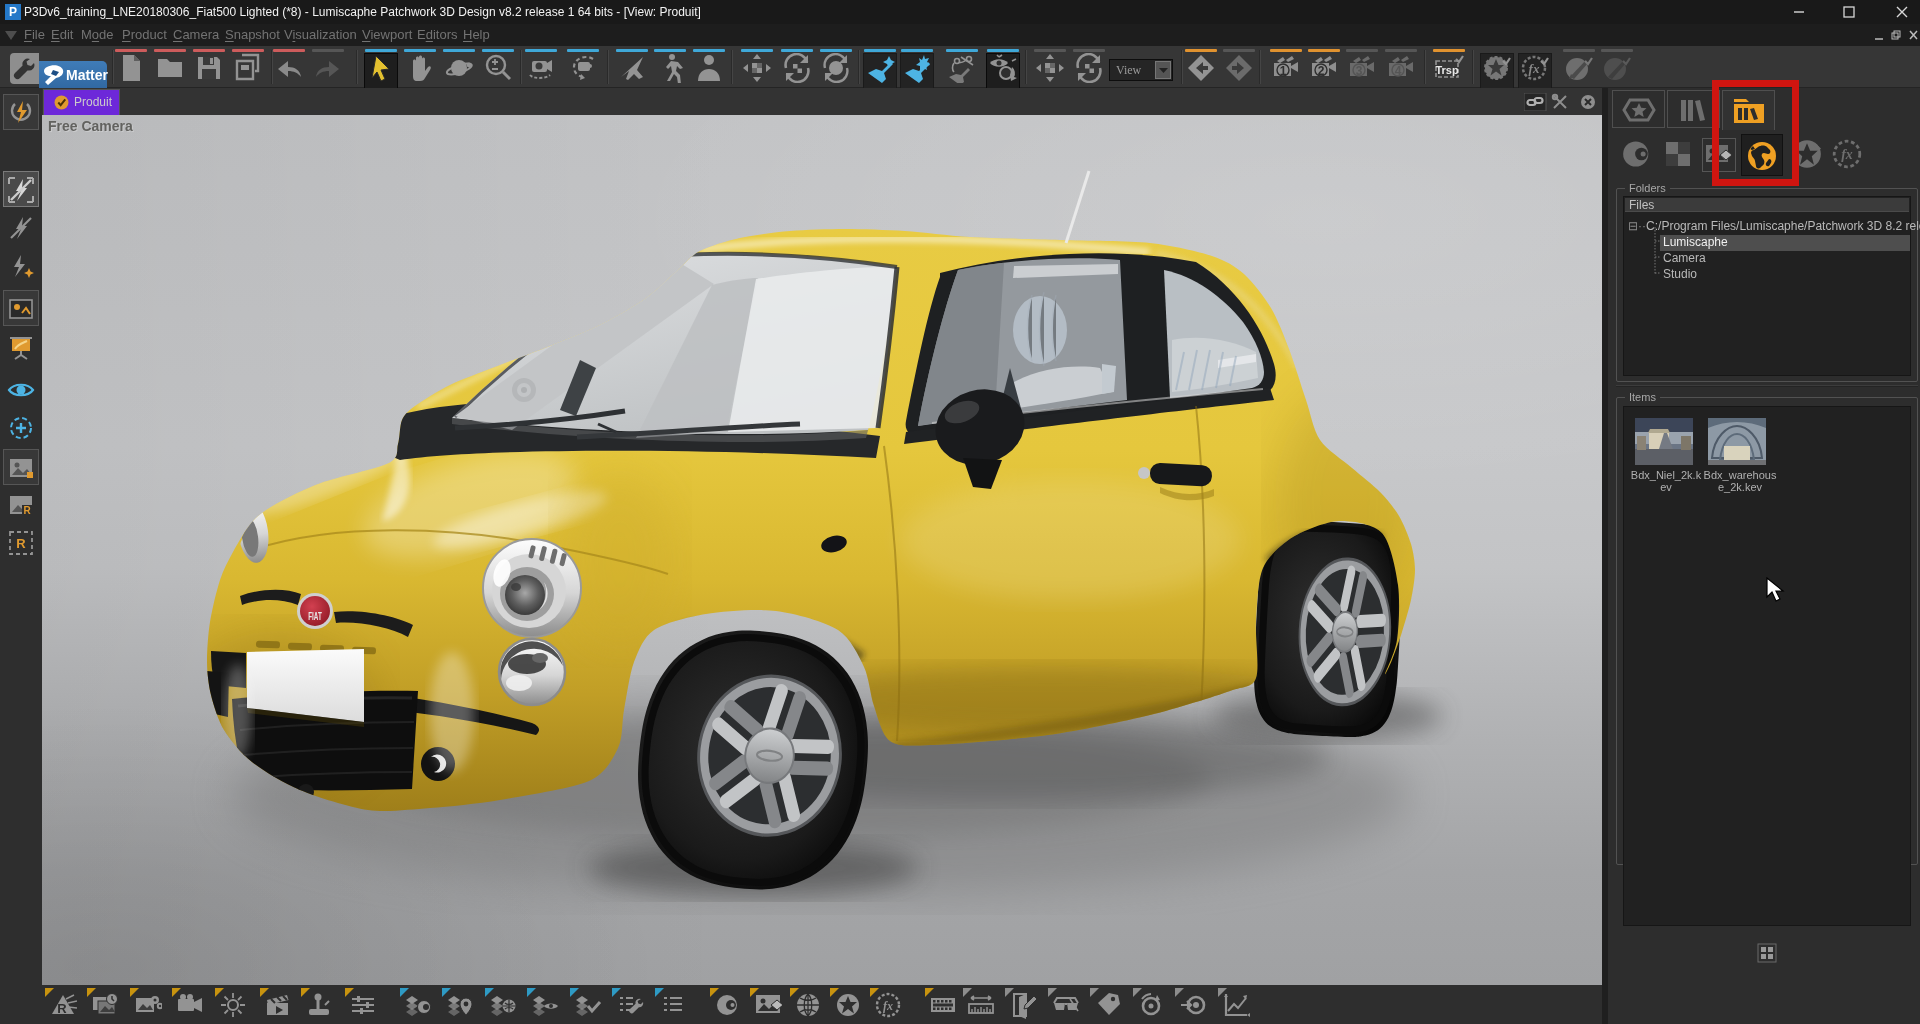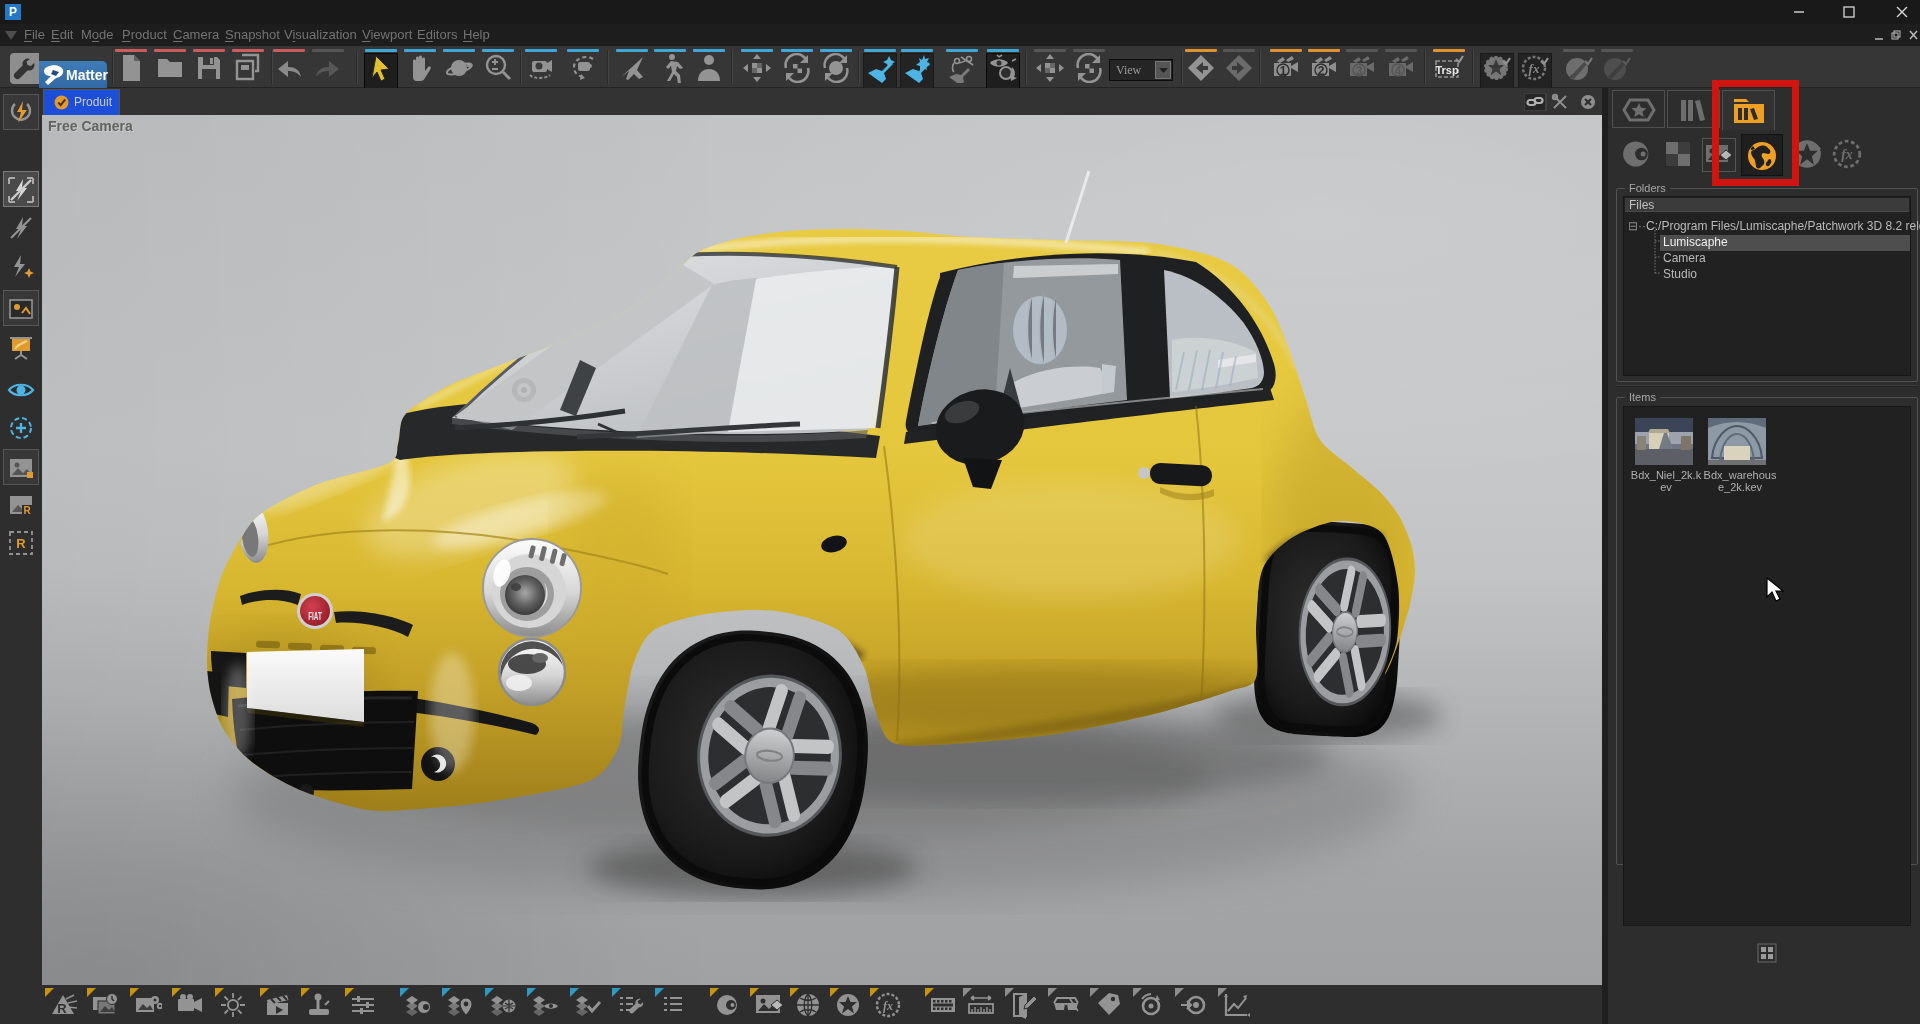--- a/index.html
+++ b/index.html
@@ -18,21 +18,21 @@
 .ln{position:absolute;top:2px;left:3px;right:3px;height:3px;border-radius:1px;}
 .lnr{background:#cd5c5c;}.lnb{background:#3fa8d8;}.lno{background:#e0922f;}.lng{background:#565656;}
 .ic{position:absolute;left:50%;top:52%;transform:translate(-50%,-50%);}
 .selbox{background:#1e1e1e;border:1px solid #0a0a0a;}
 .dkbox{background:#232323;border:1px solid #1a1a1a;}
 #leftbar{left:0;top:88px;width:42px;height:897px;background:#2e2e2e;}
 .lic{position:absolute;left:3px;width:36px;height:36px;}
 .libox{border:1px solid #565656;background:#383838;}
 .lisel{border:1px solid #7a7a7a;background:#4a4a4a;}
 #tabstrip{left:42px;top:88px;width:1560px;height:27px;background:#333333;}
-#vptab{position:absolute;left:1px;top:1px;width:77px;height:26px;background:#1d4ed8;
+#vptab{position:absolute;left:1px;top:1px;width:77px;height:26px;background:#6d28d9;
 border:1px solid #555;border-bottom:none;color:#ccc;font-size:12px;}
 #canvas{left:42px;top:115px;width:1560px;height:870px;overflow:hidden;
 background:
 radial-gradient(1100px 420px at 82% 12%, rgba(255,255,255,.12), rgba(255,255,255,0) 65%),
 radial-gradient(800px 380px at 4% 98%, rgba(0,0,0,.10), rgba(0,0,0,0) 70%),
 linear-gradient(to right, rgba(0,0,0,.05), rgba(0,0,0,0) 45%),
 linear-gradient(to bottom,#c2c3c5 0%,#c7c8ca 38%,#c3c4c6 52%,#b0b1b3 72%,#a4a5a7 87%,#a0a1a3 100%);}
 #bottombar{left:0;top:985px;width:1608px;height:39px;background:#2e2e2e;}
 .bc{position:absolute;top:2px;width:37px;height:35px;}
 .tri{position:absolute;left:1px;top:1px;width:0;height:0;border-style:solid;border-width:9px 9px 0 0;}
@@ -45,20 +45,21 @@
 .gbox{position:absolute;border:1px solid #525252;border-radius:2px;}
 .glabel{position:absolute;top:-7px;left:8px;background:#2d2d2d;padding:0 4px;color:#a8a8a8;font-size:11px;}
 .inwid{position:absolute;background:#212121;border:1px solid #161616;}
 .treerow{position:absolute;left:1px;right:1px;height:16px;color:#b9b9b9;font-size:12px;white-space:nowrap;}
 #redrect{left:1712px;top:80px;width:87px;height:106px;border:7px solid #d01510;z-index:60;}
 svg{display:block;}
 </style>
 </head><body>
 <div id="titlebar" class="abs">
     <div id="plogo" class="abs">P</div>
+    <div class="ttl abs" style="font-size:12px;top:5px">P3Dv6_training_LNE20180306_Fiat500 Lighted (*8) - Lumiscaphe Patchwork 3D Design v8.2 release 1 64 bits - [View: Produit]</div>
     <svg class="abs" style="left:1794px;top:7px" width="12" height="10">
       <path d="M0 5h10" stroke="#d8d8d8" stroke-width="1.4"></path>
     </svg>
     <svg class="abs" style="left:1843px;top:6px" width="13" height="12">
       <rect x="1" y="1" width="10" height="10" fill="none" stroke="#d8d8d8" stroke-width="1.3"></rect>
     </svg>
     <svg class="abs" style="left:1896px;top:6px" width="13" height="12">
       <path d="M1 1l10 10M11 1L1 11" stroke="#d8d8d8" stroke-width="1.4"></path>
     </svg>
   </div>

